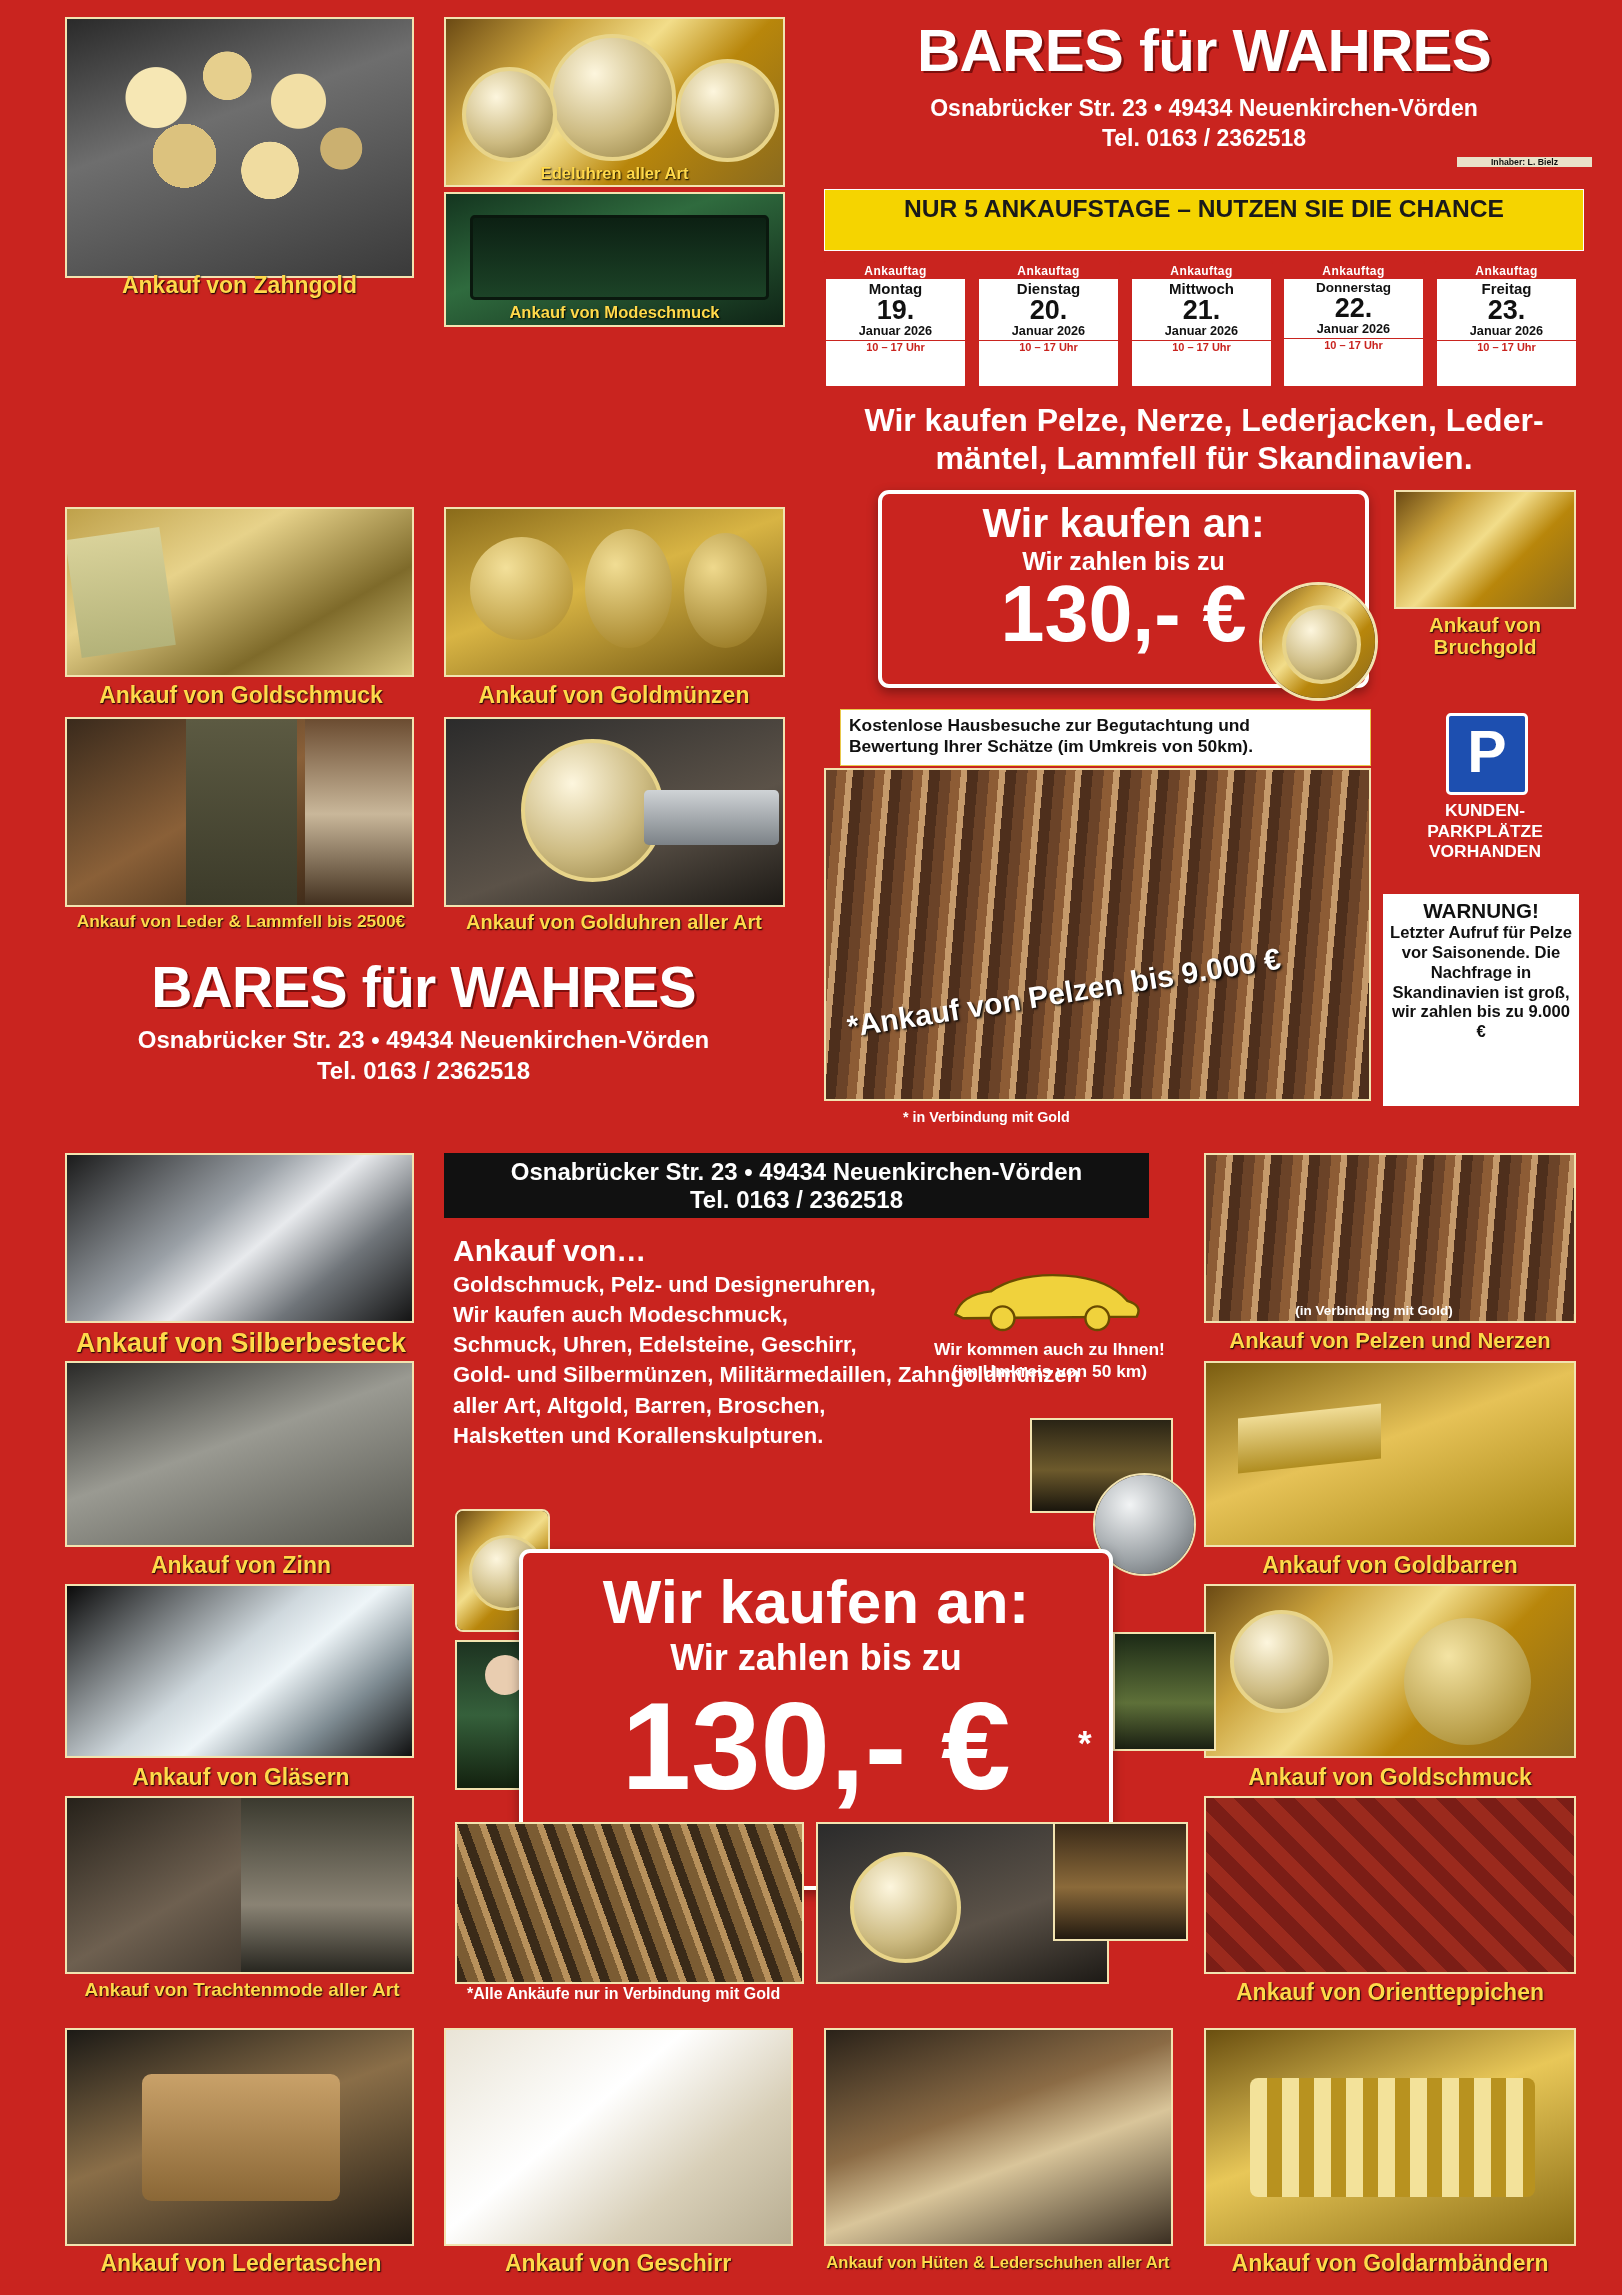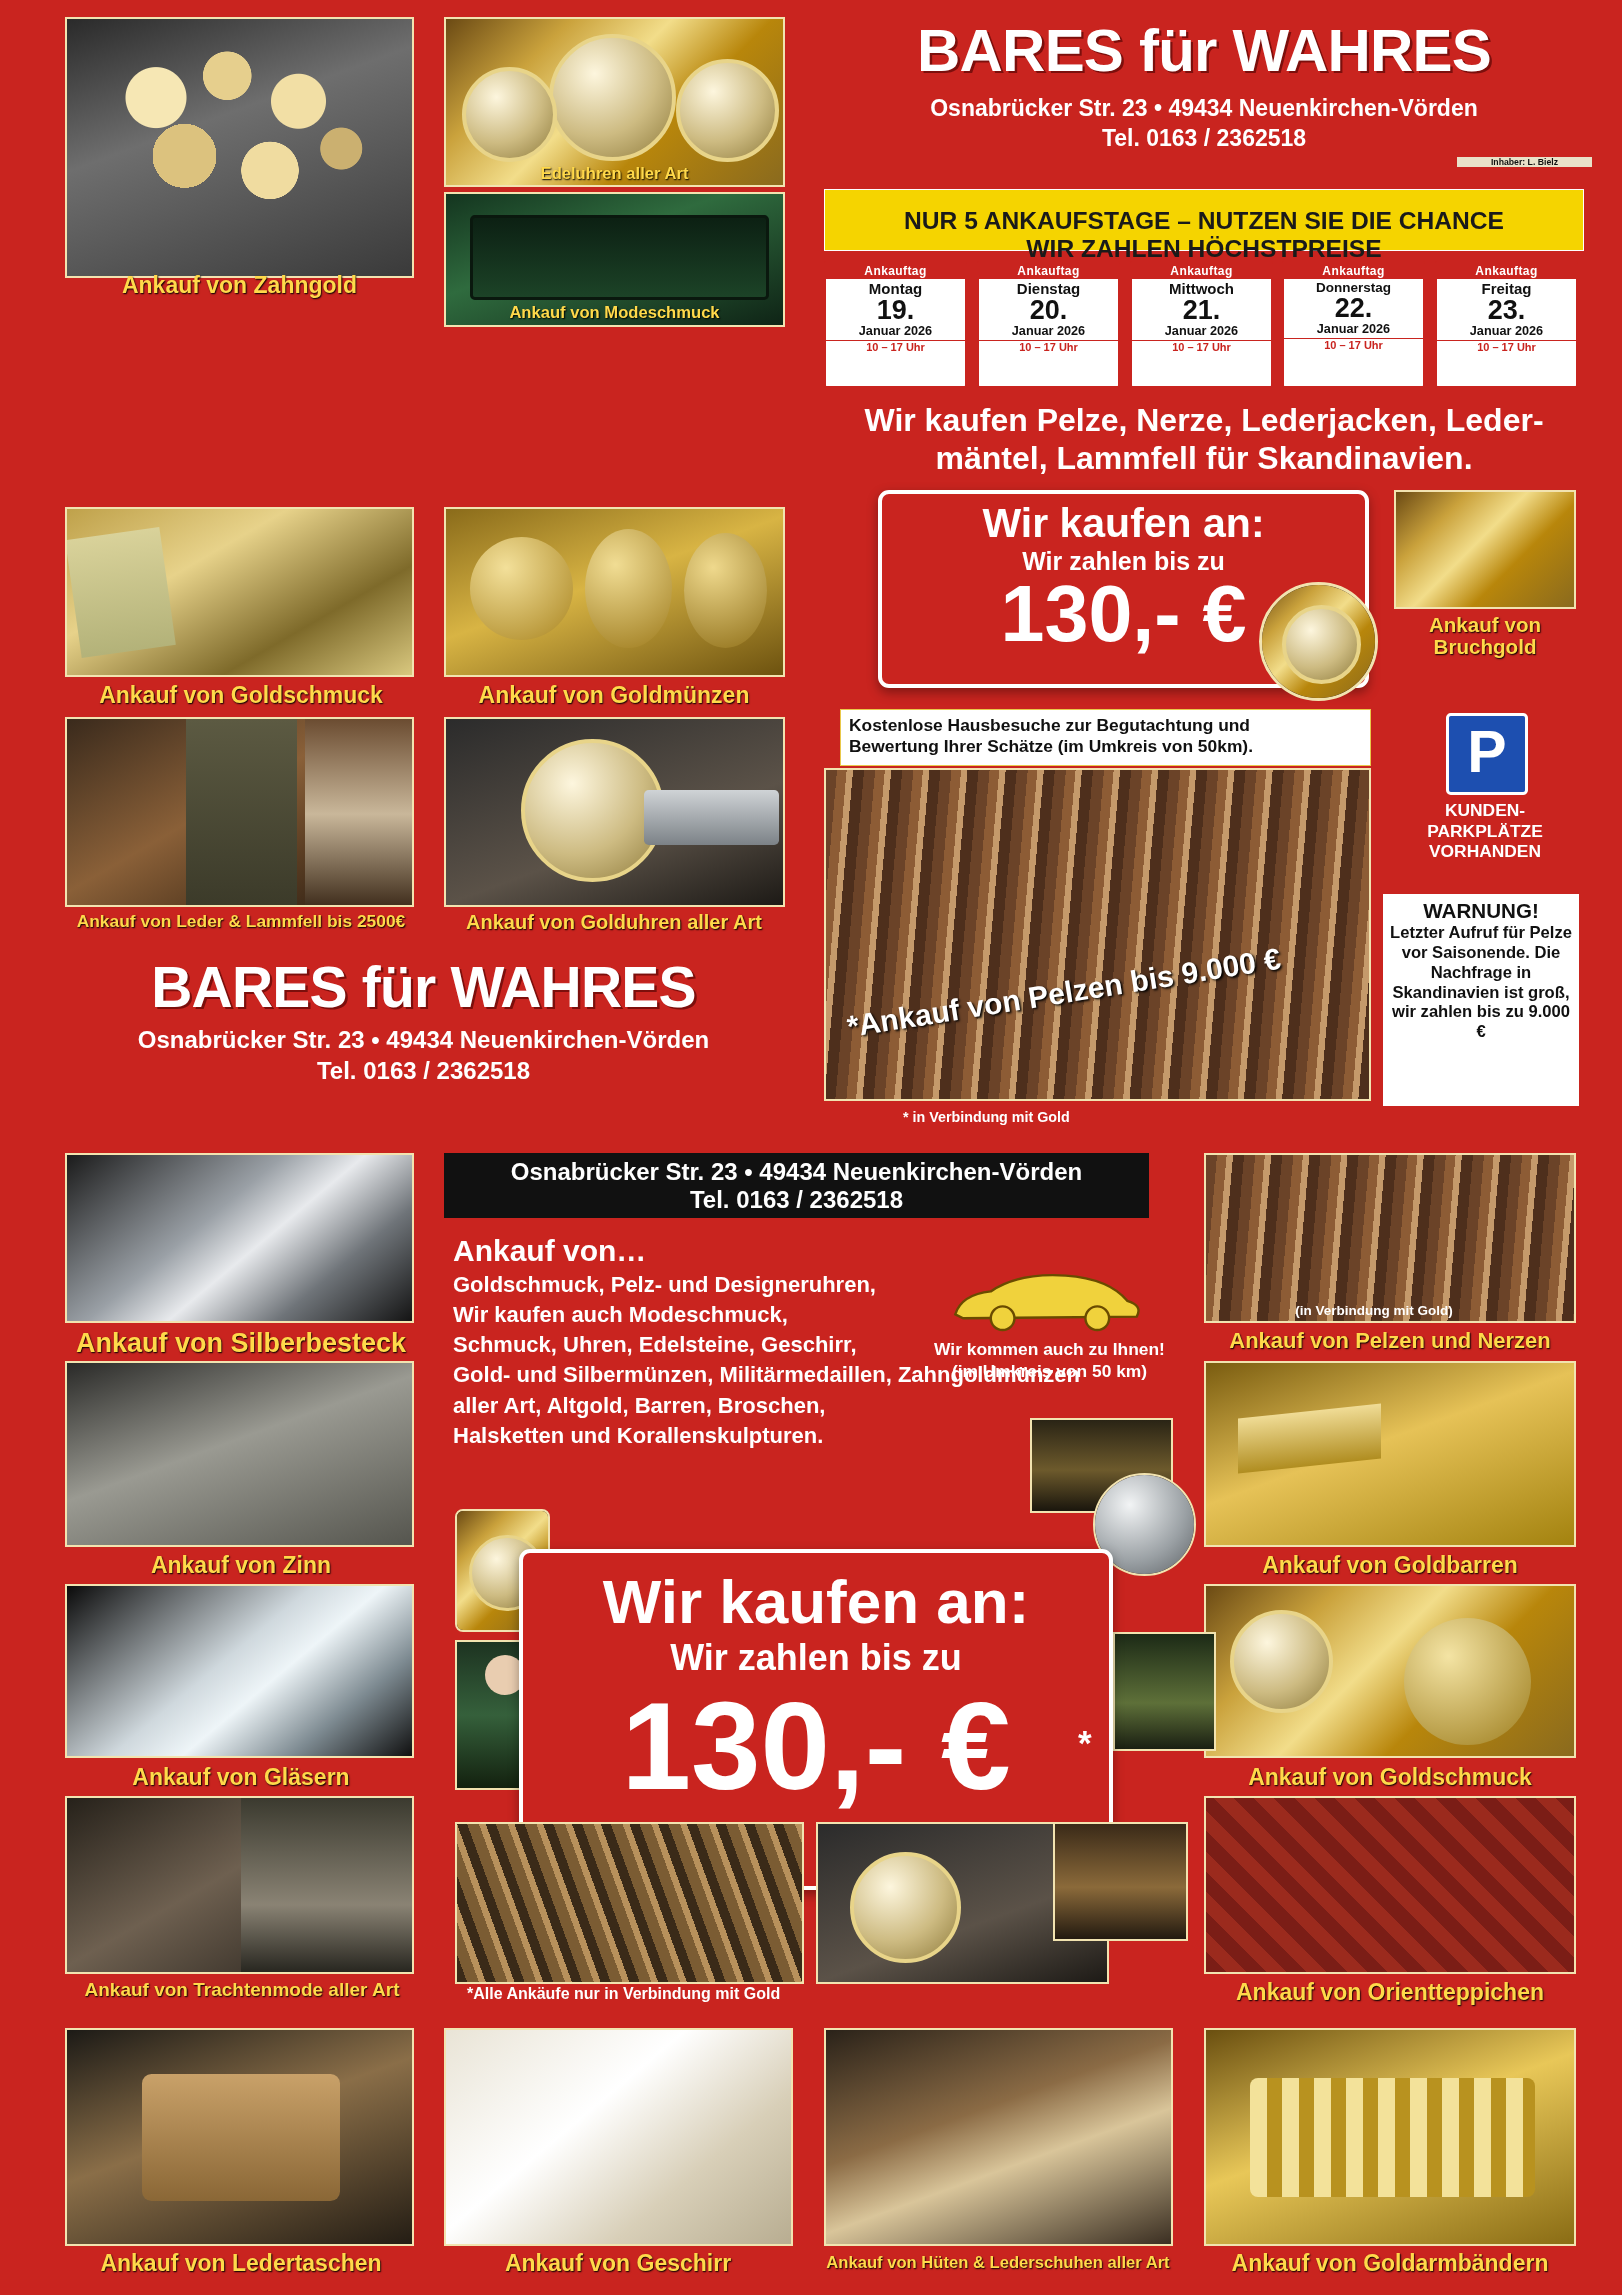--- a/index.html
+++ b/index.html
@@ -125,23 +125,22 @@
         linear-gradient(#0c2013,#1c4327);border:3.2px solid #0a180e;border-radius:4.8px;"></div>
     <div class="cap" style="font-size:16.6px;">Ankauf von Modeschmuck</div>
   </div>
 
 
   <div class="hdr brand" style="left:824px;top:16px;width:760px;text-align:center;font-size:60px;">BARES für WAHRES</div>
   <div class="hdr addr" style="left:824px;top:95px;width:760px;text-align:center;font-size:23px;">Osnabrücker Str. 23 • 49434 Neuenkirchen-Vörden</div>
   <div class="hdr addr" style="left:824px;top:125px;width:760px;text-align:center;font-size:23px;">Tel. 0163 / 2362518</div>
   <div class="hdr" style="left:1457px;top:157px;width:135px;text-align:center;font-size:8.7px;background:#e9e1c8;color:#111;font-weight:bold;">Inhaber: L. Bielz</div>
 
-  <div class="yellowbar" style="left:824px;top:189px;width:760px;height:62px;padding-top:17px;">
+  <div class="yellowbar" style="left:824px;top:189px;width:760px;height:62px;padding-top:5px;">
     <div style="font-size:24.6px;">NUR 5 ANKAUFSTAGE – NUTZEN SIE DIE CHANCE</div>
-    <div style="font-size:24.6px;">WIR ZAHLEN HÖCHSTPREISE</div>
   </div>
 
   <div class="daycard" style="left:824px;top:261px;width:143px;height:127px;">
     <div class="rib">Ankauftag</div>
     <div class="dow">Montag</div>
     <div class="num">19.</div>
     <div class="mon">Januar 2026</div>
     <div class="hrs">10 – 17 Uhr</div>
   </div>
   <div class="daycard" style="left:977px;top:261px;width:143px;height:127px;">

